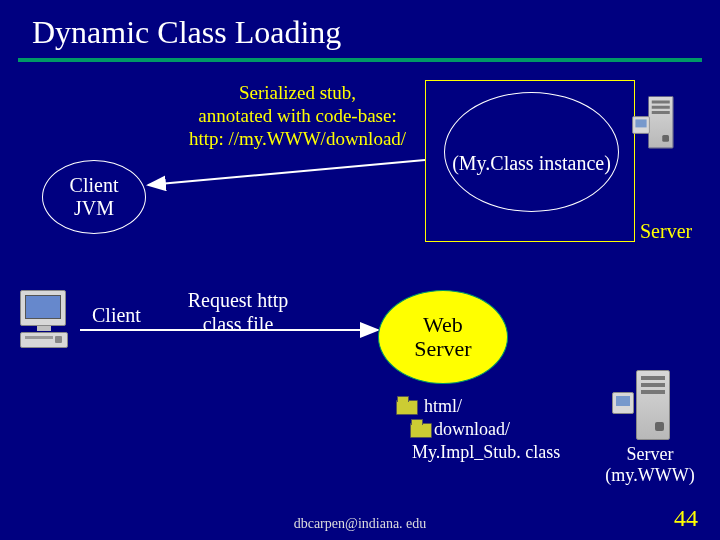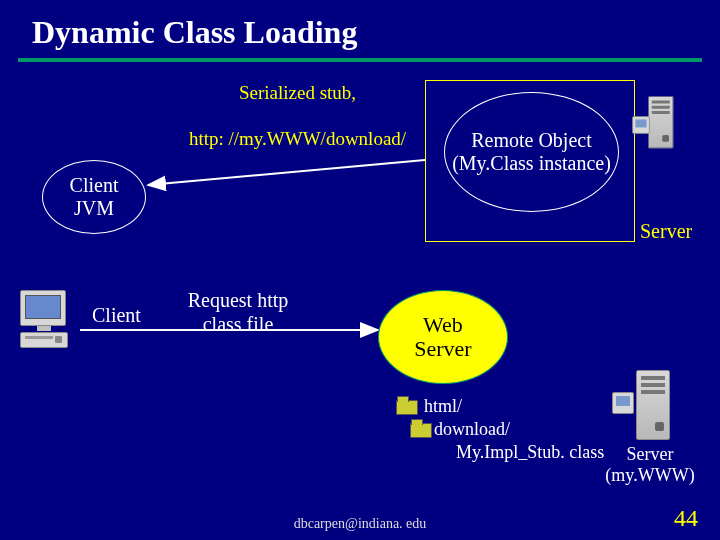--- a/index.html
+++ b/index.html
@@ -11,21 +11,21 @@
     color: #fff;
     position: relative;
     overflow: hidden;
   }
   .title {
     position: absolute;
     left: 32px;
     top: 14px;
     font-size: 32px;
     color: #fff;
-    font-weight: bold;
+    font-weight: normal;
   }
   .title-underline {
     position: absolute;
     left: 18px;
     top: 58px;
     width: 684px;
     height: 4px;
     background: #009966;
   }
   .ellipse {
@@ -234,35 +234,35 @@
 <body>
 
 <div class="title">Dynamic Class Loading</div>
 <div class="title-underline"></div>
 
 <div class="server-box" style="left:425px; top:80px; width:210px; height:162px;"></div>
 <div class="server-box-label" style="left:640px; top:220px;">Server</div>
 
 <div class="ellipse" style="left:444px; top:92px; width:175px; height:120px;">
   <div class="ellipse-label">
-    <span>Remote Object</span><br>
+    <br>
     <span>(My.Class instance)</span>
   </div>
 </div>
 
 <div class="ellipse" style="left:42px; top:160px; width:104px; height:74px;">
   <div class="ellipse-label">
     <span>Client</span><br>
     <span>JVM</span>
   </div>
 </div>
 
 <div class="yellow-text" style="left:180px; top:82px; width:235px;">
   <span>Serialized stub,</span><br>
-  <br>
+  <span>annotated with code-base:</span><br>
   <span>http: //my.WWW/download/</span>
 </div>
 
 <svg style="position:absolute; left:0; top:0; width:720px; height:540px; pointer-events:none;">
   <defs>
     <marker id="ah" markerWidth="10" markerHeight="8" refX="9" refY="4" orient="auto">
       <polygon points="0 0, 10 4, 0 8" fill="#fff"></polygon>
     </marker>
   </defs>
 
@@ -292,21 +292,21 @@
     <span>Server</span>
   </div>
 </div>
 
 <div class="folder-icon" style="left:396px; top:400px;"></div>
 <div class="folder-label" style="left:424px; top:396px;">html/</div>
 
 <div class="folder-icon" style="left:410px; top:423px;"></div>
 <div class="folder-label" style="left:434px; top:419px;">download/</div>
 
-<div class="file-label" style="left:412px; top:442px;margin-left:44px;">My.Impl_Stub. class</div>
+<div class="file-label" style="left:412px; top:442px;">My.Impl_Stub. class</div>
 
 <div class="server-icon" style="left:636px; top:370px;">
   <div class="server-tower"></div>
 </div>
 <div class="server-mini" style="left:612px; top:392px;"></div>
 <div class="server-text" style="left:600px; top:444px; width:100px;">
   <span>Server</span><br>
   <span>(my.WWW)</span>
 </div>
 

